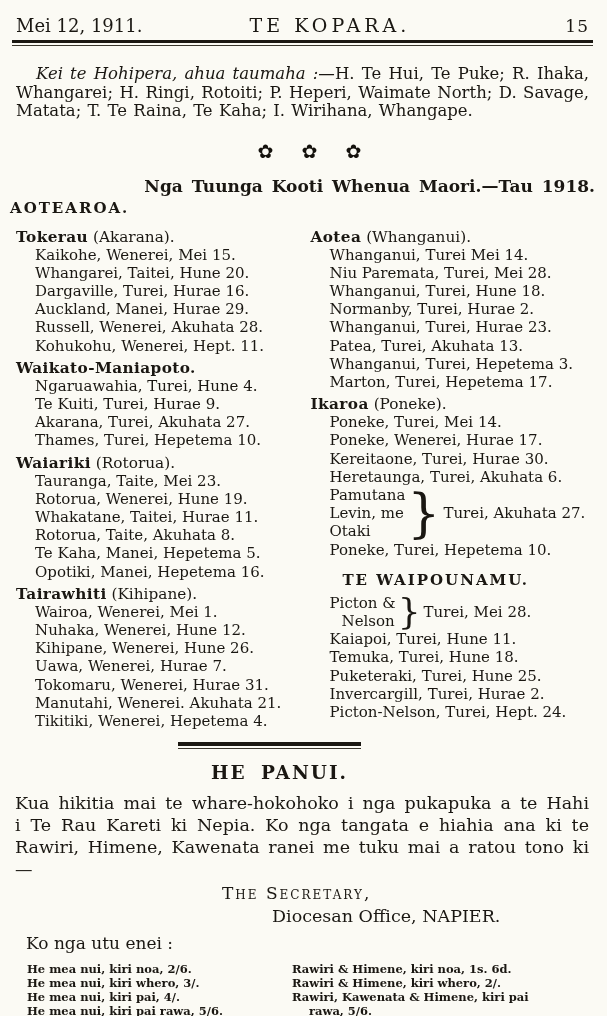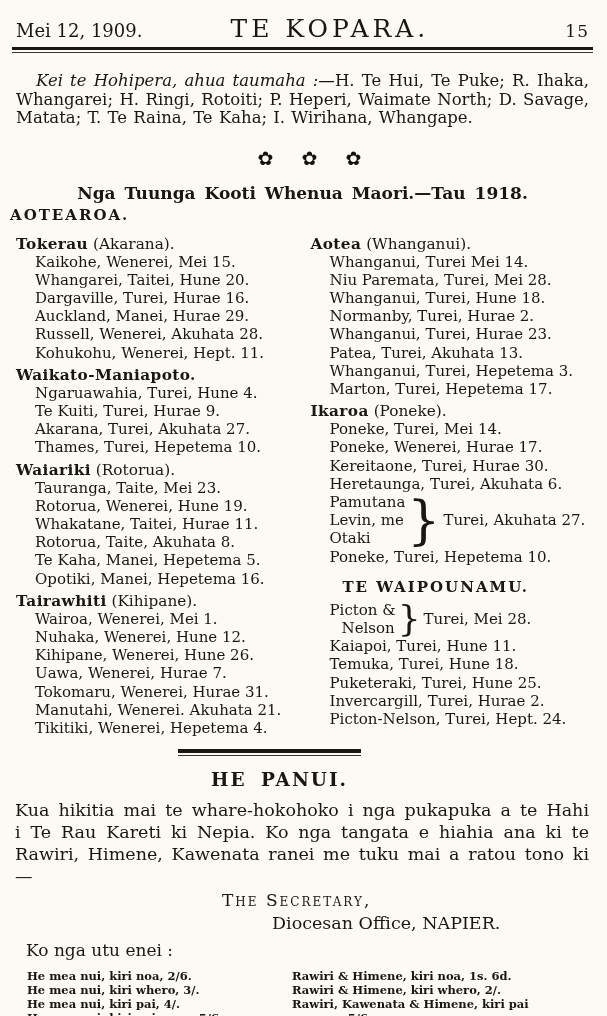--- a/index.html
+++ b/index.html
@@ -7,34 +7,34 @@
     width:607px;height:1016px;overflow:hidden;position:relative;
     background:#fbfaf4;color:#1a1712;
     font-family:"DejaVu Serif","Liberation Serif",serif;
     -webkit-font-smoothing:antialiased;
   }
   .page{padding:8px 12px 0 10px;box-sizing:border-box;}
 
   
   .masthead{display:flex;justify-content:space-between;align-items:baseline;padding:6px 6px 3px 6px;}
   .m-date{font-size:18px;}
-  .m-title{font-size:25px;letter-spacing:4px;margin-left:-30px;}
+  .m-title{font-size:19px;letter-spacing:4px;margin-left:-30px;}
   .m-page{font-size:17px;letter-spacing:1px;margin-left:18px;}
   .rule2{height:2px;border-top:3px solid #1b1812;border-bottom:1px solid #3a362c;margin:1px 2px 0 2px;}
 
   
   .notice{margin:19px 6px 0 6px;font-size:16.5px;line-height:18.5px;text-align:justify;text-indent:20px;word-spacing:1px;}
   .notice .lead{font-style:italic;}
 
   
   .ornaments{display:flex;justify-content:center;gap:28px;margin:20px 0 0 14px;
     font-family:"DejaVu Sans","Liberation Sans",sans-serif;font-size:19px;line-height:20px;color:#14110c;}
 
   
-  .courts-title{margin:15px 0 0;text-align:center;font-size:17px;font-weight:bold;word-spacing:3px;}
+  .courts-title{margin:15px 0 0;text-align:right;font-size:17px;font-weight:bold;word-spacing:3px;}
   .region-heading{margin:3px 0 0;text-align:left;font-size:15px;font-weight:bold;letter-spacing:2px;}
 
   
   .columns{display:flex;margin-top:7px;}
   .col{width:50%;box-sizing:border-box;}
   .col-left{padding-left:6px;}
   .col-right{padding-left:8px;}
   .sec{margin-top:4px;}
   .sec-head{font-size:15.3px;line-height:18px;}
   .sec-head .sec-name{font-weight:bold;letter-spacing:0.4px;}
@@ -67,21 +67,21 @@
   .pcol-r{width:272px;}
   .price-row{white-space:nowrap;}
   .price-row.wrap{white-space:normal;padding-left:17px;text-indent:-17px;}
 </style>
 </head>
 <body>
 
 <div class="page">
 
   <div class="masthead">
-    <span class="m-date">Mei 12, 1909.</span>
+    <span class="m-date">Mei 12, 1911.</span>
     <span class="m-title">TE KOPARA.</span>
     <span class="m-page">15</span>
   </div>
   <div class="rule2"></div>
 
   <p class="notice"><span class="lead">Kei te Hohipera, ahua taumaha :—</span><span>H. Te Hui, Te Puke; R. Ihaka, Whangarei; H. Ringi, Rotoiti; P. Heperi, Waimate North; D. Savage, Matata; T. Te Raina, Te Kaha; I. Wirihana, Whangape.</span></p>
 
   <div class="ornaments">
     <span>✿</span>
     <span>✿</span>

